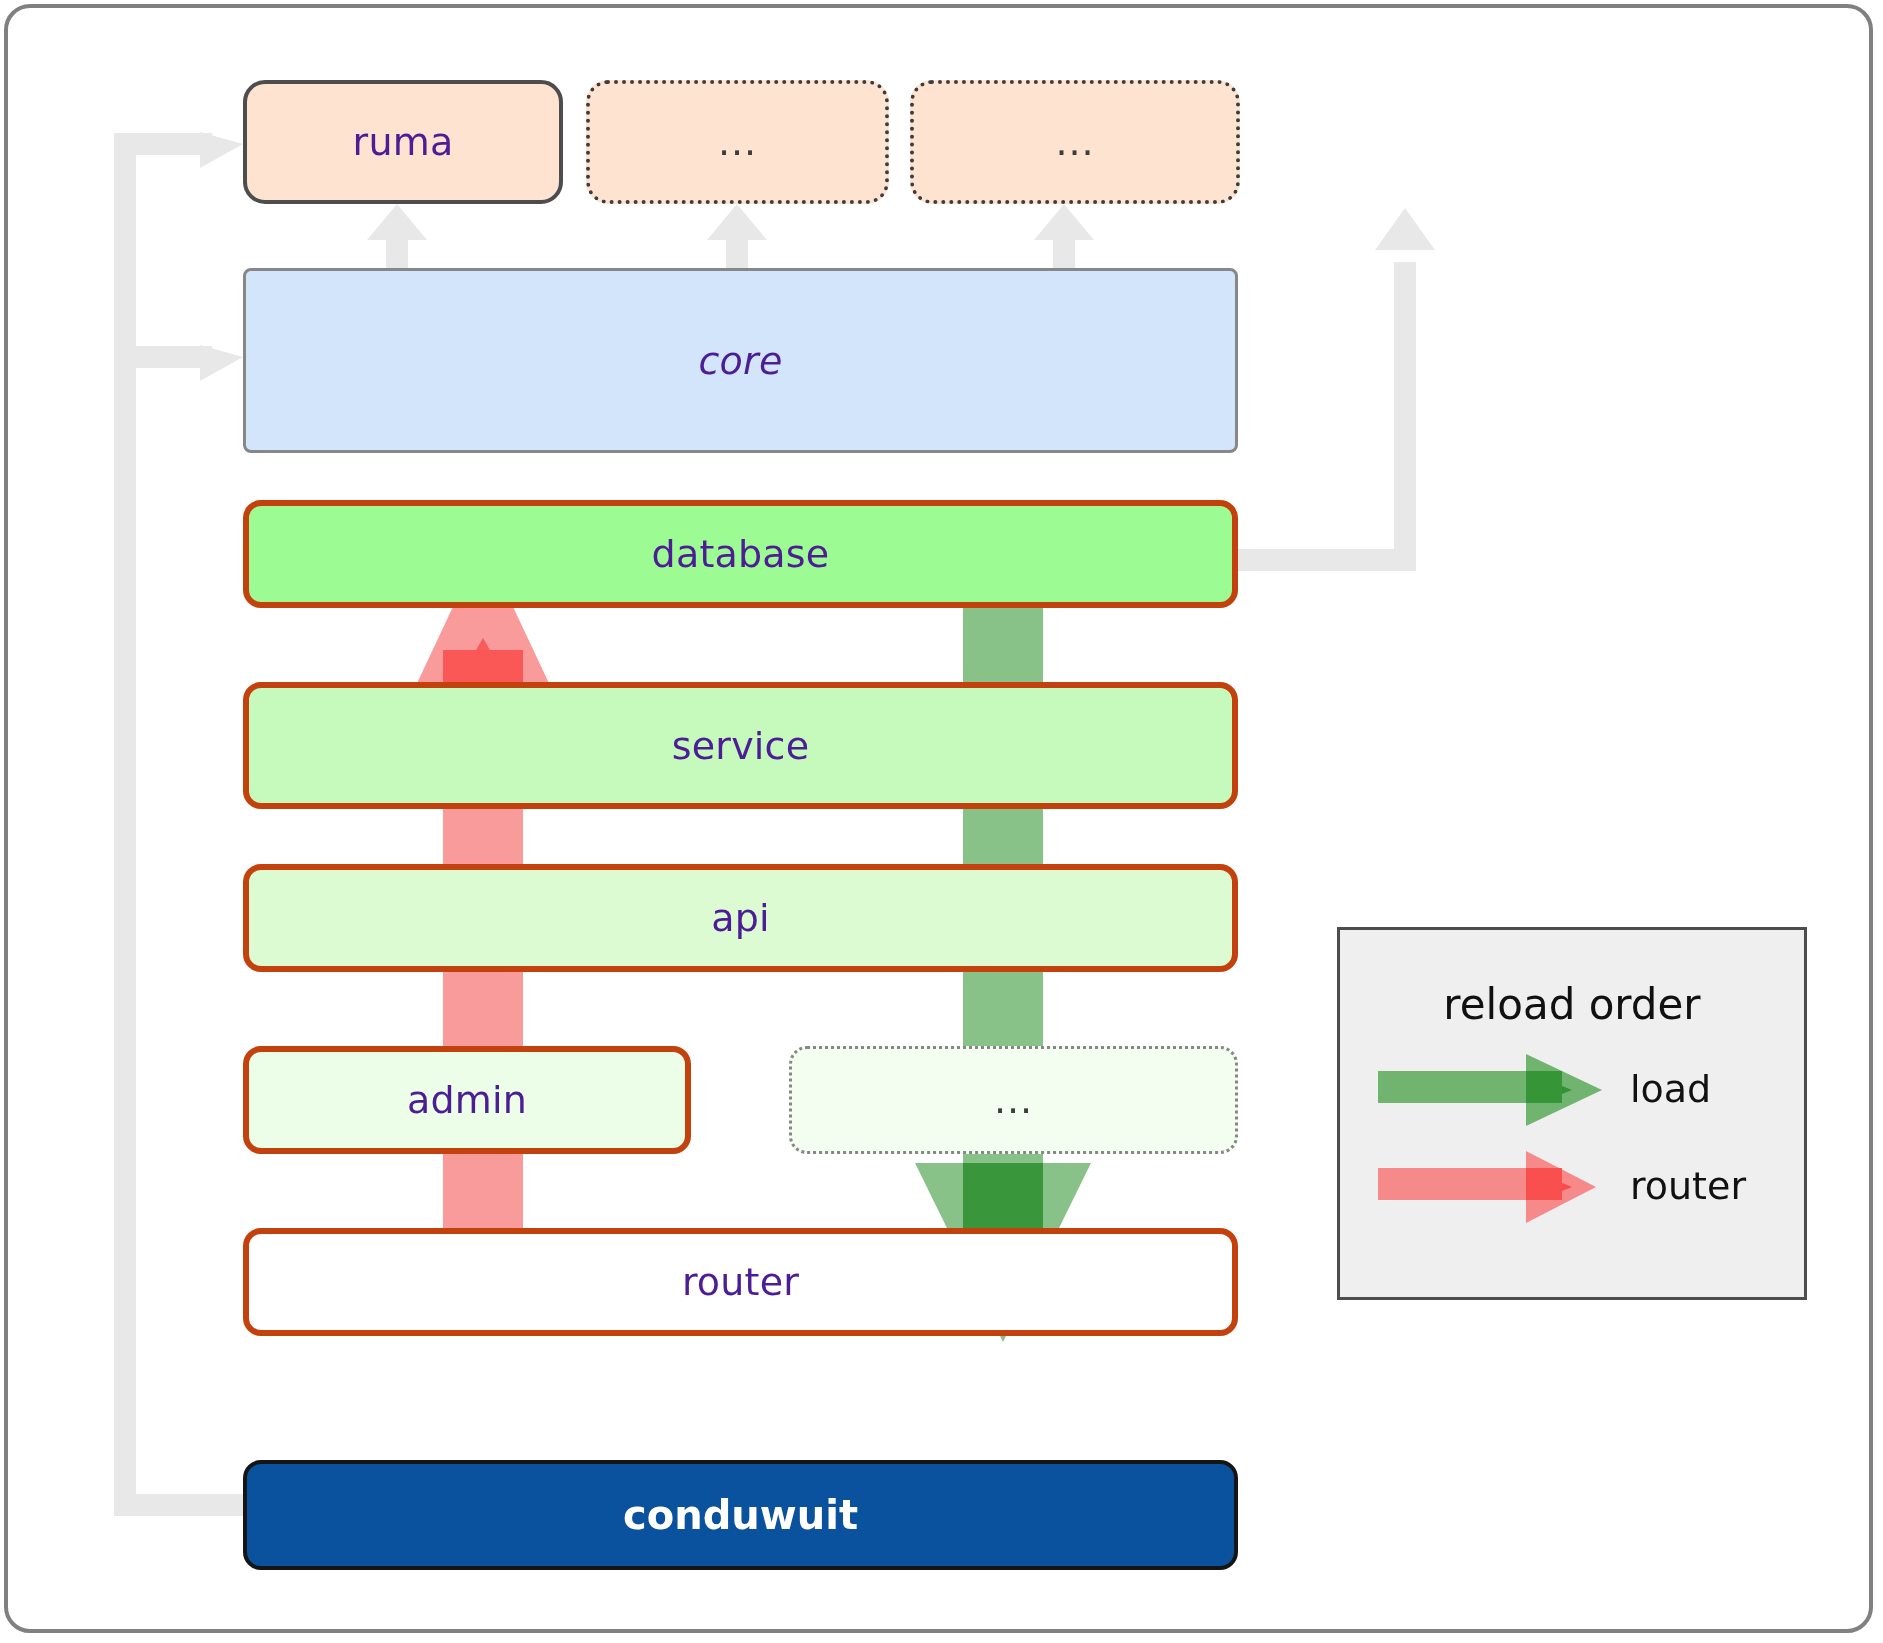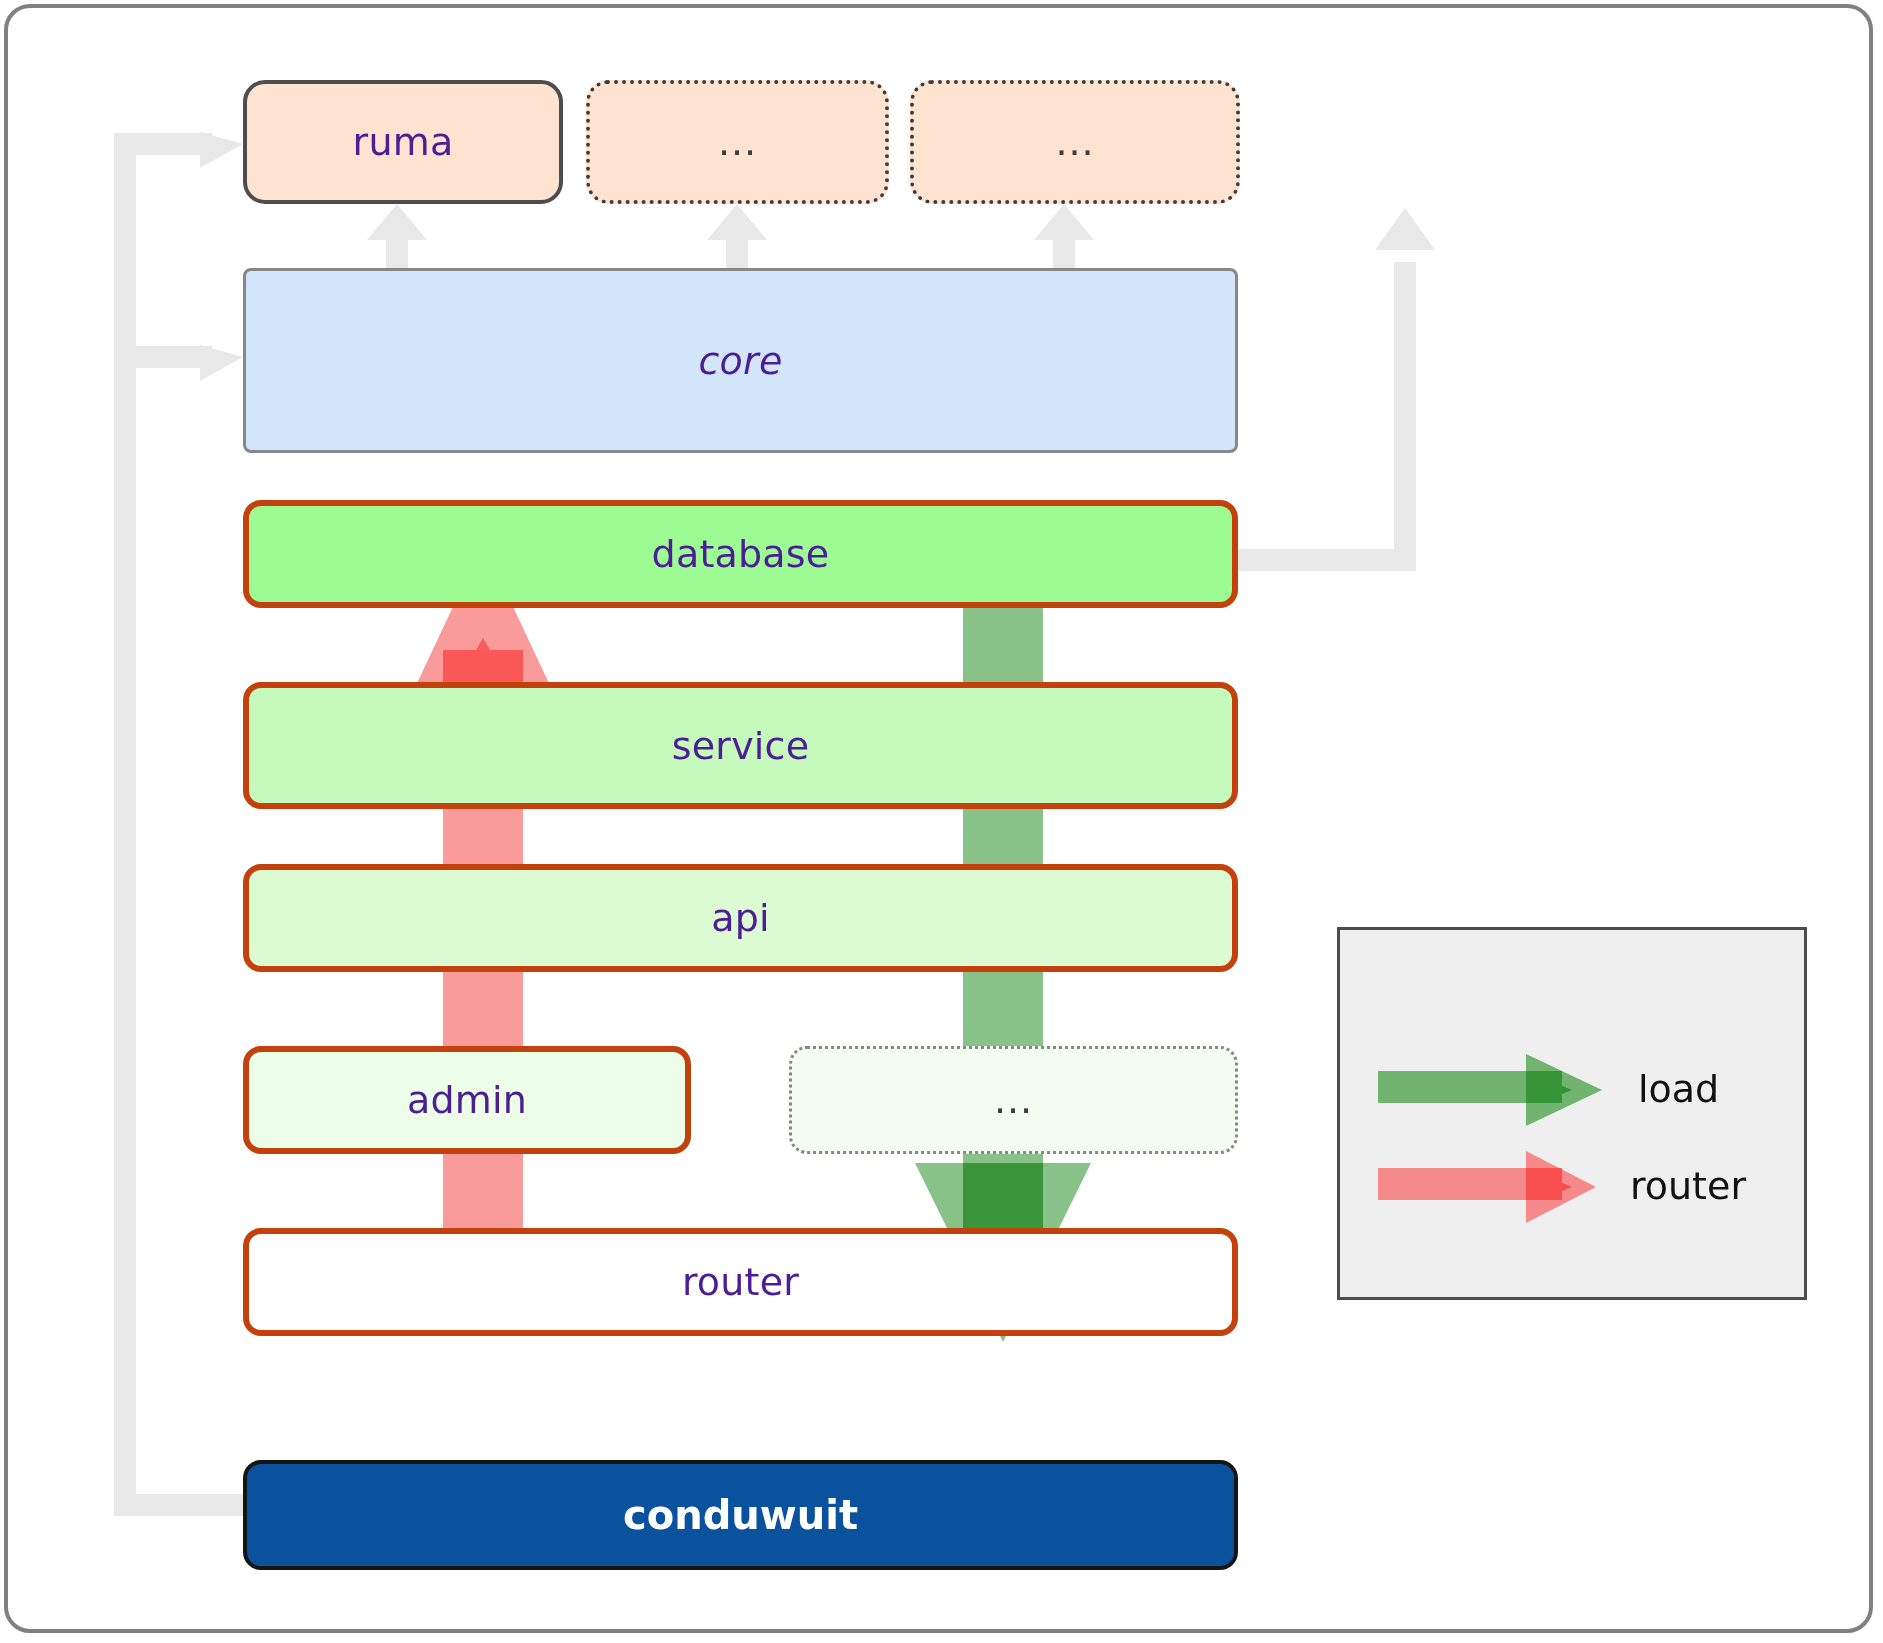--- a/index.html
+++ b/index.html
@@ -219,36 +219,37 @@
   <div class="node layer-box" style="left:243px; top:1228px; width:995px; height:108px; background:#ffffff;">
     <span class="node-label">router</span>
   </div>
 
   <div class="node brand-box" style="left:243px; top:1460px; width:995px; height:110px;">
     <span class="brand-label">conduwuit</span>
   </div>
 
   <div class="legend-box" style="left:1337px; top:927px; width:470px; height:373px;">
 
+    <div class="legend-title">reload order</div>
 
     <svg style="position:absolute; left:0; top:0; width:470px; height:373px;" viewBox="0 0 470 373">
 
       <g>
         <rect x="38" y="141" width="148" height="32" fill="#3f9d3f" opacity="0.72"></rect>
         <path d="M186,124 L186,196 L262,160 Z" fill="#3f9d3f" opacity="0.72"></path>
         <rect x="186" y="141" width="36" height="32" fill="#2b8f2b" opacity="0.85"></rect>
         <path d="M222,156 L232,160 L222,164 Z" fill="#2b8f2b" opacity="0.9"></path>
       </g>
 
       <g>
         <rect x="38" y="238" width="148" height="32" fill="#f76c6c" opacity="0.78"></rect>
         <path d="M186,221 L186,293 L256,257 Z" fill="#f76c6c" opacity="0.78"></path>
         <rect x="186" y="238" width="36" height="32" fill="#fa4545" opacity="0.85"></rect>
         <path d="M222,253 L232,257 L222,261 Z" fill="#fa4545" opacity="0.9"></path>
       </g>
     </svg>
 
-    <div class="legend-label" style="left:298px; top:140px;">load</div>
+    <div class="legend-label" style="left:290px; top:140px;">load</div>
 
     <div class="legend-label" style="left:290px; top:237px;">router</div>
   </div>
 
 </div>
 
 </body></html>

